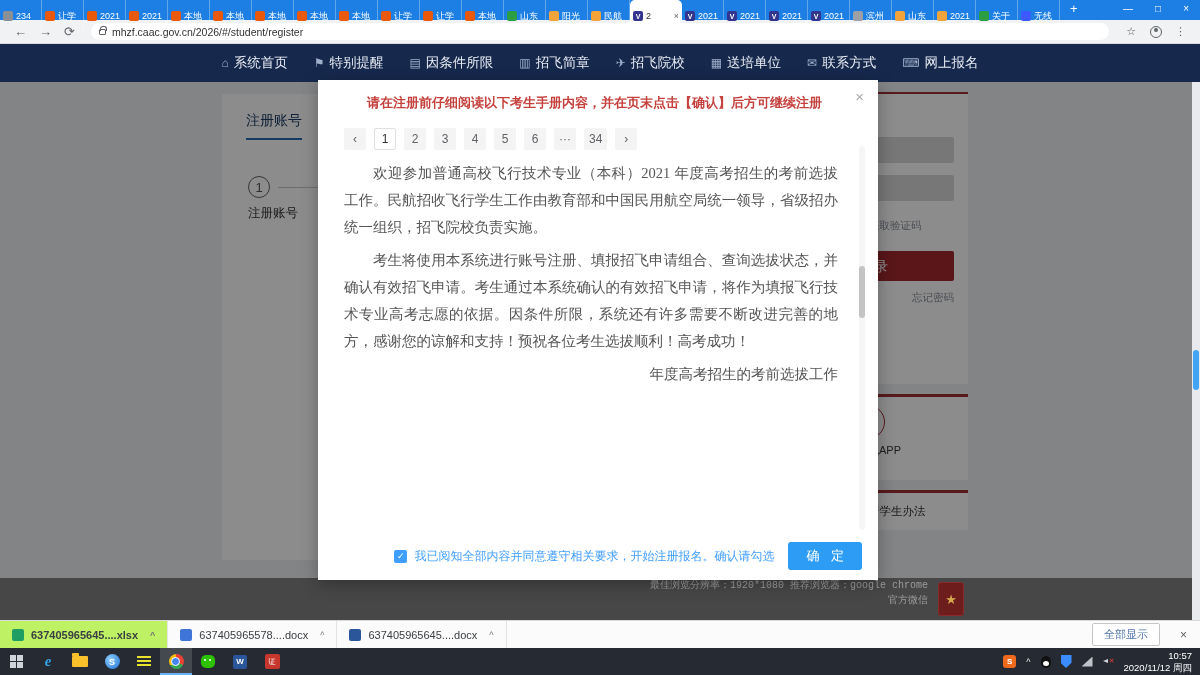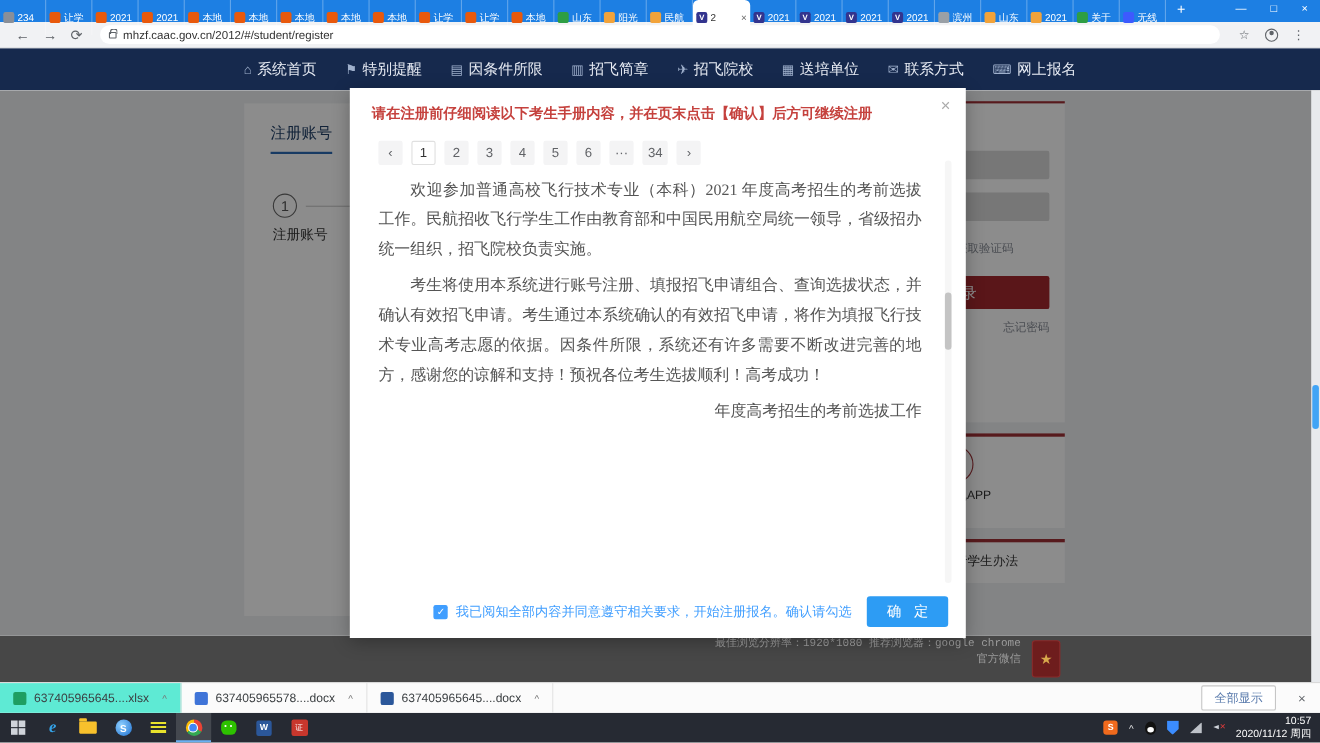--- a/index.html
+++ b/index.html
@@ -73,21 +73,21 @@
               border-top:3px solid #9e3036; text-align:center; line-height:36px; font-size:11.5px; color:#333; }
   .overlay { position:absolute; inset:0; background:rgba(0,0,0,0.45); z-index:5; }
 
   
   .pagescroll { position:absolute; right:0; top:82px; width:8px; height:538px; background:#e8eaed; z-index:40; }
   .pagescroll .thumb { position:absolute; left:1px; width:6px; top:268px; height:40px; background:#41a4f5; border-radius:3px; }
 
   
   .modal { position:absolute; left:318px; top:80px; width:560px; height:500px; background:#fff; z-index:30;
            box-shadow:0 4px 16px rgba(0,0,0,.3); }
-  .m-warning { padding:14px 42px 0 20px; color:#c5413d; font-size:13px; font-weight:bold; line-height:1.45; }
+  .m-warning { padding:14px 42px 0 20px; color:#c5413d; font-size:13px; font-weight:bold; line-height:1.45;margin-left:29px; }
   .m-close { position:absolute; top:8px; right:14px; color:#aaa; font-size:15px; cursor:pointer; }
   .pager { display:flex; margin:15px 0 0 26px; }
   .pgbtn { min-width:22px; height:22px; background:#f4f4f5; color:#606266; font-size:12px; border-radius:2px;
            display:flex; align-items:center; justify-content:center; margin-right:8px; padding:0 5px; cursor:pointer; }
   .pgbtn.active { background:#fff; color:#333; border:1px solid #e0e0e0; }
   .m-body { margin:10px 40px 0 26px; height:382px; overflow:hidden;
             font-family:"Liberation Serif", serif; font-size:14.5px; line-height:27px; color:#555; text-align:justify; }
   .m-body p { text-indent:2em; margin-bottom:6px; }
   .m-sig { text-align:right; margin-top:4px; text-indent:0; }
   .mscroll { position:absolute; right:13px; top:66px; width:6px; height:384px; background:#f6f6f6; border-radius:3px; }
@@ -375,21 +375,21 @@
     <span>×</span>
   </div>
 </div>
 
 <div class="toolbar">
   <span class="navbtn">←</span>
   <span class="navbtn">→</span>
   <span class="navbtn">⟳</span>
   <div class="omnibox">
     <span class="lock"></span>
-    <span>mhzf.caac.gov.cn/2012/#/student/register</span>
+    <span>mhzf.caac.gov.cn/2026/#/student/register</span>
   </div>
   <div class="tb-right">
     <span class="star">☆</span>
     <span class="profile"></span>
     <span class="menu3">⋮</span>
   </div>
 </div>
 
 <div class="mainnav">
 
@@ -529,21 +529,21 @@
   <div class="sf-right">
     <div>最佳浏览分辨率：1920*1080 推荐浏览器：google chrome</div>
     <div>官方微信</div>
   </div>
   <div class="emblem">★</div>
 </div>
 
 <div class="dlbar">
   <span style="display:flex; height:100%;">
 
-      <div class="dl-item" style="background: #5eead4;">
+      <div class="dl-item" style="background: #bef264; font-weight: bold;">
         <span class="dl-ico" style="background: rgb(30, 158, 98);"></span>
         <span>637405965645....xlsx</span>
         <span class="dl-caret">^</span>
       </div>
 
       <div class="dl-item">
         <span class="dl-ico" style="background: rgb(63, 116, 216);"></span>
         <span>637405965578....docx</span>
         <span class="dl-caret">^</span>
       </div>

